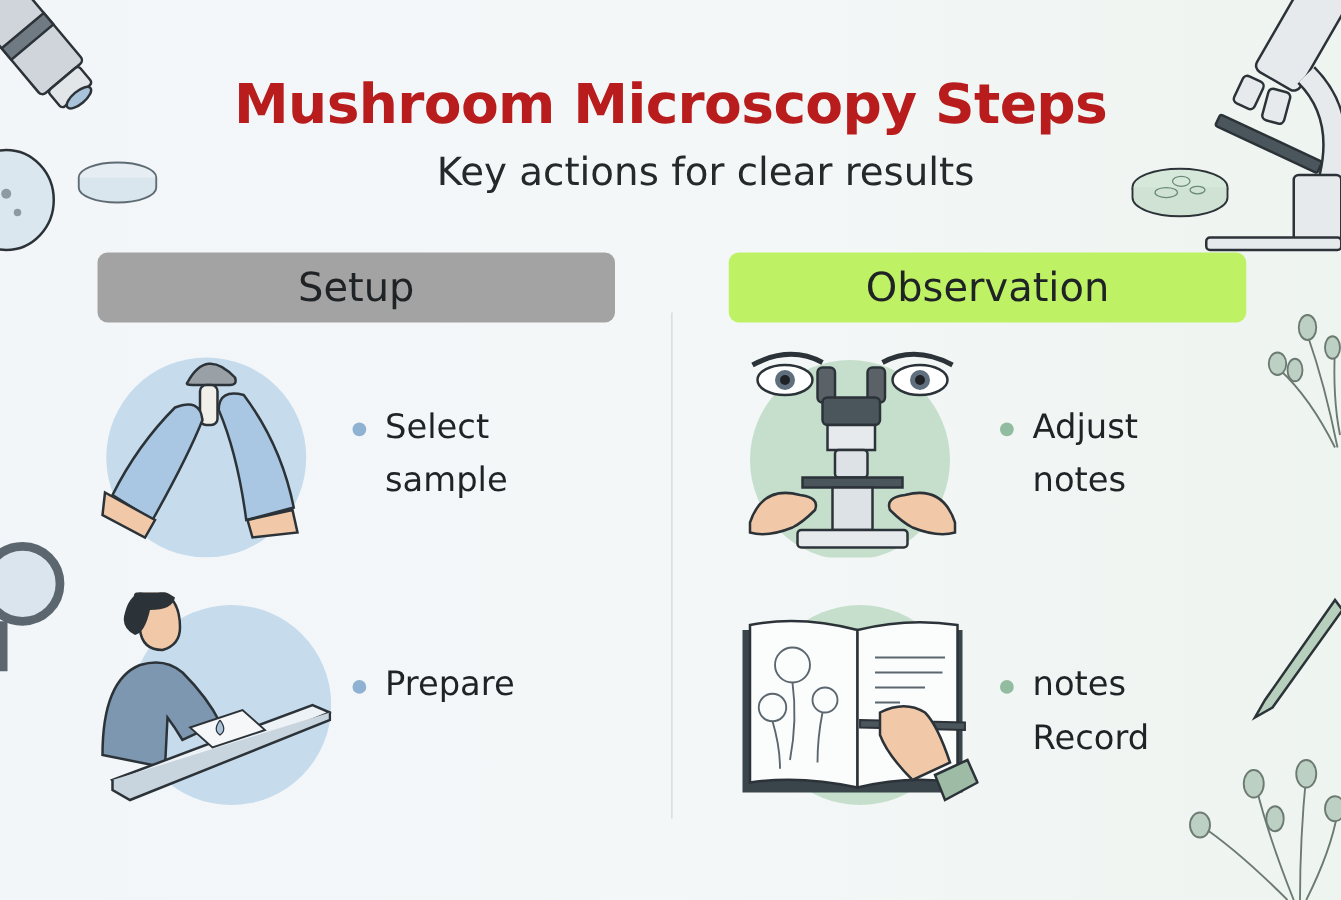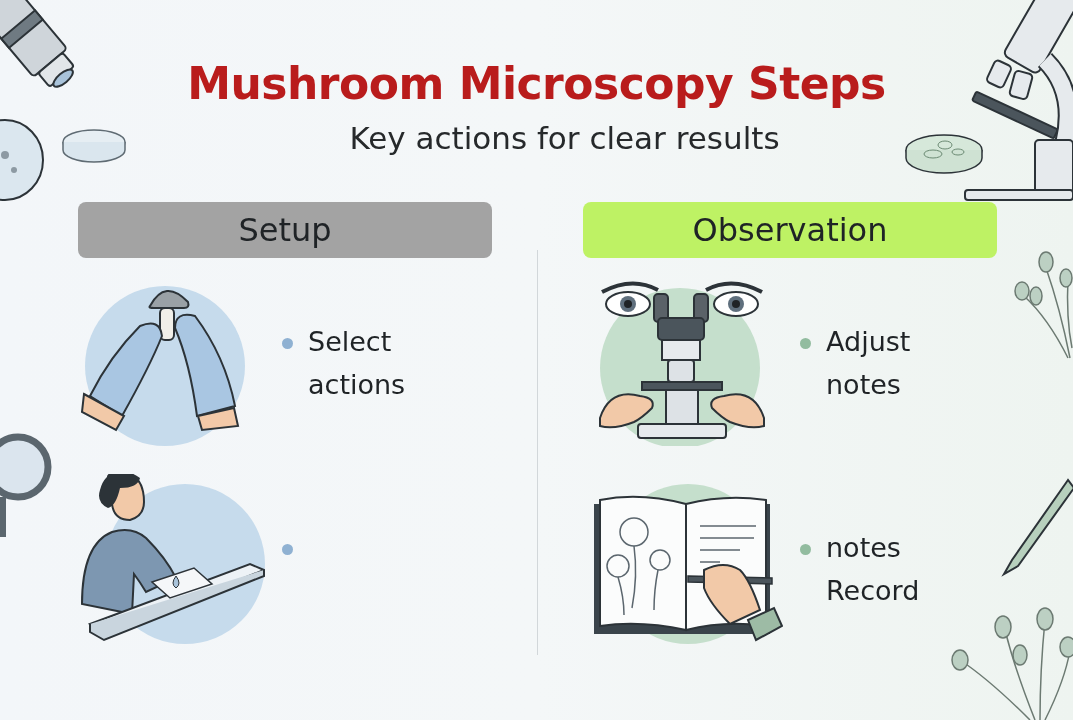--- a/index.html
+++ b/index.html
@@ -124,37 +124,38 @@
   <rect x="80" y="32" width="14" height="32" rx="5" fill="#f1efe9" stroke="#2c3338" stroke-width="2"></rect>
   <path d="M10 120 q20 -40 50 -70 q20 -8 22 10 q-12 30 -40 80 z" fill="#a9c6e2" stroke="#2c3338" stroke-width="2"></path>
   <path d="M155 130 q-10 -50 -40 -90 q-20 -5 -20 12 q15 35 22 88 z" fill="#a9c6e2" stroke="#2c3338" stroke-width="2"></path>
   <path d="M4 118 l40 22 l-8 14 l-34 -18 z" fill="#f2c9a8" stroke="#2c3338" stroke-width="2"></path>
   <path d="M118 140 l36 -8 l4 18 l-36 4 z" fill="#f2c9a8" stroke="#2c3338" stroke-width="2"></path>
 </svg>
 <div class="step" style="left:282px;top:320px">
   <span class="bullet blue"></span>
   <div class="step-text">
     <div>Select</div>
-    <div>actions</div>
+    <div>sample</div>
   </div>
 </div>
 
 <svg style="left:80px;top:474px" width="185" height="175" viewBox="0 0 185 175">
   <circle cx="105" cy="90" r="80" fill="#c6dbec"></circle>
   <path d="M30 8 q-8 -10 14 -10 q20 4 20 30 q0 14 -14 18 q-16 0 -18 -16 z" fill="#f2c9a8" stroke="#2c3338" stroke-width="2"></path>
   <path d="M26 4 q14 -14 34 0 q-2 10 -20 10 q-4 18 -12 20 q-12 -6 -8 -18 q2 -8 6 -12z" fill="#2c3338"></path>
   <path d="M2 130 q0 -60 30 -72 q20 -6 34 6 q20 20 30 40 l-30 14 q-6 -10 -12 -18 l-2 40 z" fill="#7d97b1" stroke="#2c3338" stroke-width="2"></path>
   <path d="M10 150 l160 -60 l14 6 l-160 64 z" fill="#edf2f6" stroke="#2c3338" stroke-width="2"></path>
   <path d="M10 150 l0 8 l14 8 l160 -64 l0 -6" fill="#c9d5de" stroke="#2c3338" stroke-width="2"></path>
   <path d="M72 108 l42 -14 l18 16 l-42 14 z" fill="#f5f7f9" stroke="#2c3338" stroke-width="1.5"></path>
   <path d="M96 102 q-6 8 0 12 q6 -4 0 -12" fill="#a9c3da" stroke="#2c3338" stroke-width="1"></path>
 </svg>
 <div class="step" style="left:282px;top:526px">
   <span class="bullet blue"></span>
   <div class="step-text">
+    <div>Prepare</div>
   </div>
 </div>
 
 <svg style="left:596px;top:278px" width="172" height="168" viewBox="0 0 172 168">
   <circle cx="84" cy="90" r="80" fill="#c5dfcc"></circle>
   <path d="M6 14 q30 -16 56 -2" stroke="#2c3338" stroke-width="4" fill="none"></path>
   <path d="M110 12 q26 -14 56 2" stroke="#2c3338" stroke-width="4" fill="none"></path>
   <ellipse cx="32" cy="26" rx="22" ry="12" fill="#fff" stroke="#2c3338" stroke-width="2"></ellipse>
   <circle cx="32" cy="26" r="8" fill="#5f6f7d"></circle>
     <circle cx="32" cy="26" r="4" fill="#1f2326"></circle>

